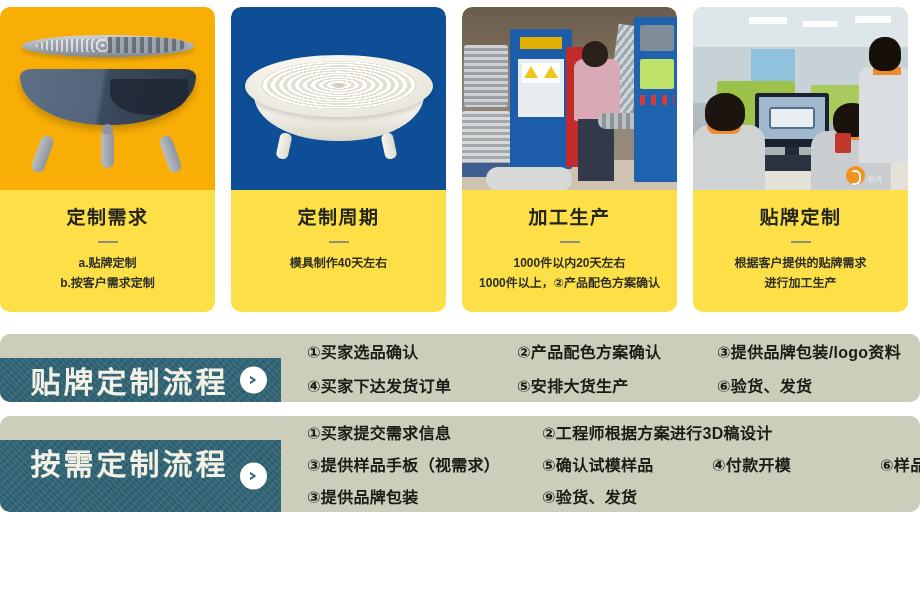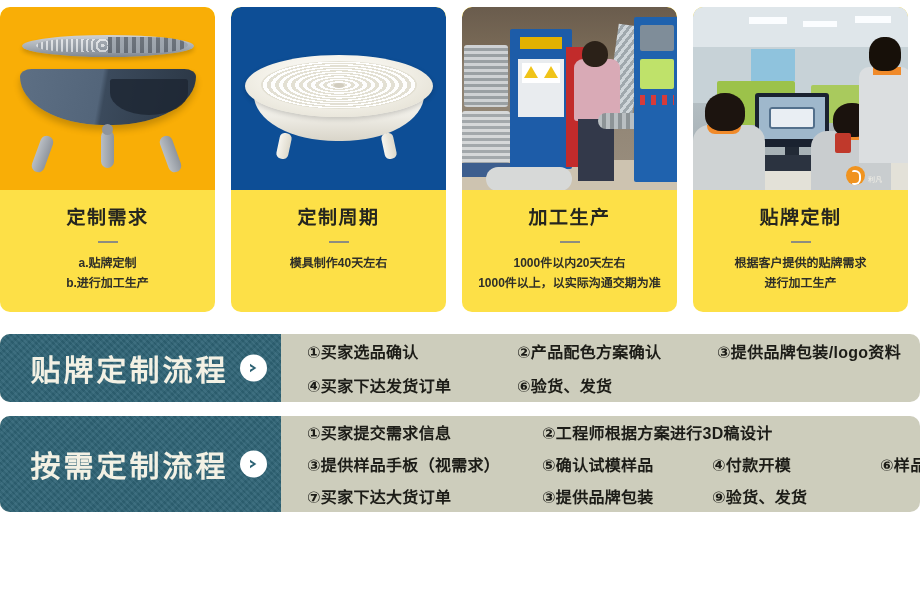--- a/index.html
+++ b/index.html
@@ -231,23 +231,23 @@
     background: #cdcdbc;
   }
   .band-label {
     width: 281px;
     flex: 0 0 281px;
     background: #2e6375;
     background-image:
       repeating-linear-gradient(45deg, rgba(255,255,255,.045) 0 2px, rgba(0,0,0,.045) 2px 4px),
       repeating-linear-gradient(-45deg, rgba(255,255,255,.035) 0 3px, rgba(0,0,0,.03) 3px 6px);
     display: flex;
-    align-items: center;
     justify-content: center;
     position: relative;
+    margin-top: 24px;
   }
   .band-label-text {
     color: #f3f1e4;
     font-size: 30px;
     font-weight: bold;
     letter-spacing: 3px;
     padding-right: 22px;
   }
   .band-arrow {
     position: absolute;
@@ -304,21 +304,21 @@
       <div class="ex-bowl"></div>
       <div class="leg leg-l"></div>
       <div class="leg leg-c"></div>
       <div class="leg leg-r"></div>
     </div>
     <div class="card-body">
       <div class="card-title">定制需求</div>
       <div class="card-divider"></div>
       <div class="card-desc">
         <span>a.贴牌定制</span>
-        <span>b.进行加工生产</span>
+        <span>b.按客户需求定制</span>
       </div>
     </div>
   </div>
 
   <div class="card">
     <div class="card-media media-blue">
       <div class="proto-base"></div>
       <div class="proto-top"></div>
       <div class="proto-rings"></div>
       <div class="proto-leg pl"></div>
@@ -353,21 +353,21 @@
       <div class="ph3 ph3-screen"></div>
       <div class="ph3 ph3-screen2"></div>
       <div class="ph3 ph3-btns"></div>
       <div class="ph3 ph3-part"></div>
     </div>
     <div class="card-body">
       <div class="card-title">加工生产</div>
       <div class="card-divider"></div>
       <div class="card-desc">
         <span>1000件以内20天左右</span>
-        <span>1000件以上，以实际沟通交期为准</span>
+        <span>1000件以上，②产品配色方案确认</span>
       </div>
     </div>
   </div>
 
   <div class="card">
     <div class="card-media media-photo4">
       <div class="ph4 ph4-ceiling"></div>
       <div class="ph4 ph4-light1"></div>
       <div class="ph4 ph4-light2"></div>
       <div class="ph4 ph4-light3"></div>
@@ -419,20 +419,21 @@
       </div>
     </div>
     <div class="band-steps">
       <div class="step-row">
         <div class="step">①买家选品确认</div>
         <div class="step">②产品配色方案确认</div>
         <div class="step">③提供品牌包装/logo资料</div>
       </div>
       <div class="step-row">
         <div class="step">④买家下达发货订单</div>
+        <div class="step">⑤安排大货生产</div>
         <div class="step">⑥验货、发货</div>
       </div>
     </div>
   </div>
 </div>
 
 <div class="band-wrap-b">
   <div class="band band-b">
     <div class="band-label">
       <div class="band-label-text">按需定制流程</div>
@@ -447,19 +448,18 @@
         <div class="step">①买家提交需求信息</div>
         <div class="step">②工程师根据方案进行3D稿设计</div>
       </div>
       <div class="step-row">
         <div class="step">③提供样品手板（视需求）</div>
         <div class="step">⑤确认试模样品</div>
         <div class="step">④付款开模</div>
         <div class="step">⑥样品调整确认</div>
       </div>
       <div class="step-row">
-        <div class="step">⑦买家下达大货订单</div>
         <div class="step">③提供品牌包装</div>
         <div class="step">⑨验货、发货</div>
       </div>
     </div>
   </div>
 </div>
 
 </body></html>

